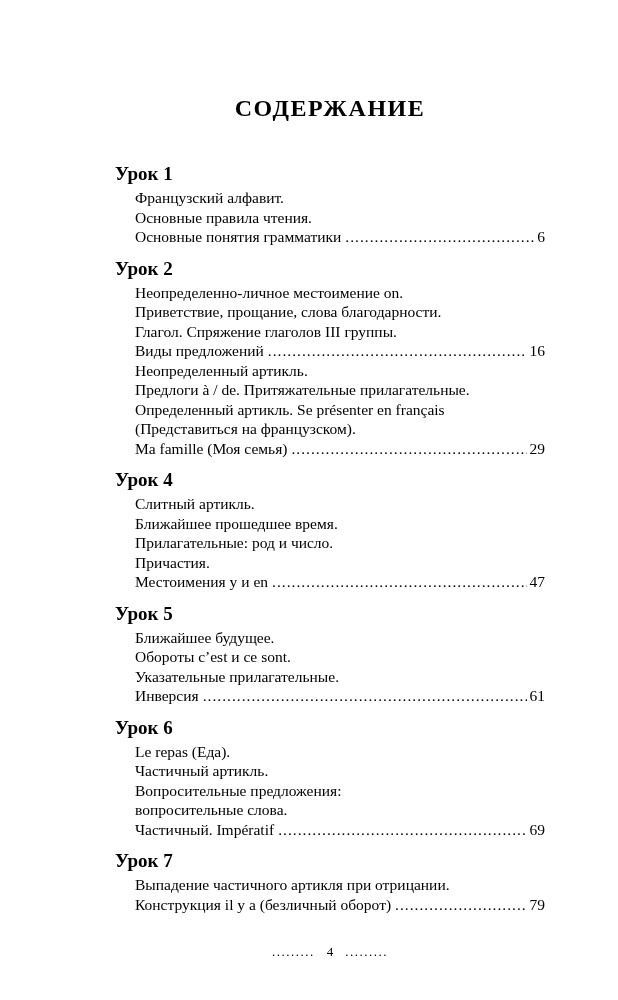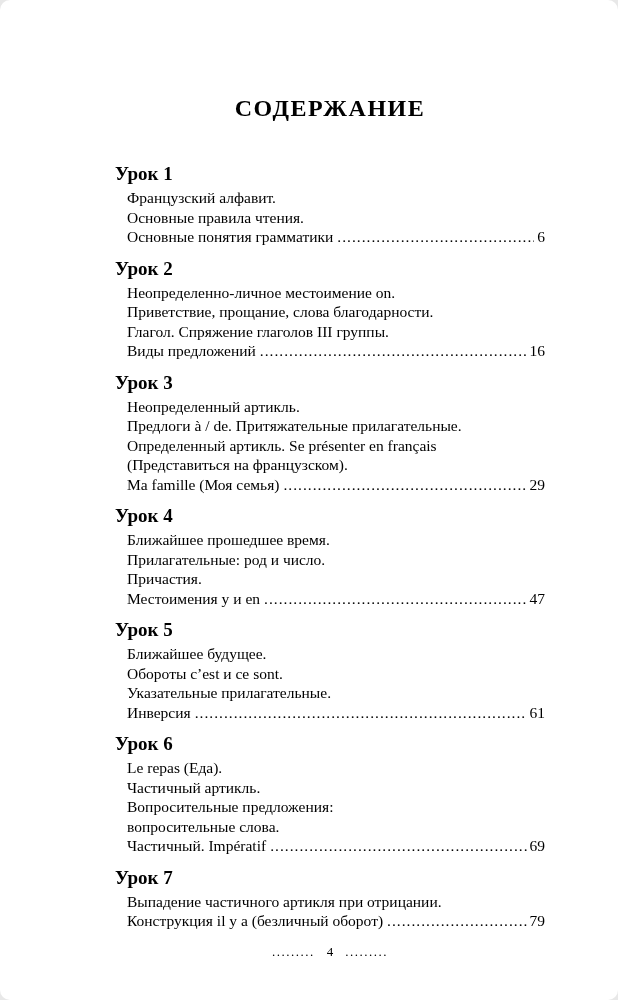--- a/index.html
+++ b/index.html
@@ -9,21 +9,20 @@
   }
   .page {
     position: relative;
     width: 618px;
     height: 1000px;
     margin: 0 auto;
     background: #ffffff;
     color: #000000;
     font-family: "Liberation Serif", "DejaVu Serif", serif;
     overflow: hidden;
-    border-radius: 10px;
   }
   .content {
     position: absolute;
     left: 115px;
     top: 95px;
     width: 430px;
   }
   .doc-title {
     text-align: center;
     font-size: 24px;
@@ -37,21 +36,21 @@
     line-height: 23px;
     margin-top: 10px;
     margin-bottom: 3px;
   }
   .toc-section:first-child .section-heading {
     margin-top: 0;
   }
   .entry {
     display: flex;
     align-items: flex-end;
-    margin-left: 12px;
+    margin-left: 20px;
     font-size: 15.5px;
     line-height: 19.5px;
     white-space: nowrap;
   }
   .entry-text {
     flex-shrink: 0;
   }
   .leader {
     flex: 1 1 auto;
     overflow: hidden;
@@ -109,41 +108,43 @@
           <div class="entry">
             <span class="entry-text">Глагол. Спряжение глаголов III группы.</span>
           </div>
           <div class="entry">
             <span class="entry-text">Виды предложений</span>
             <span class="leader">........................................................................................................................</span>
             <span class="pagenum">16</span>
           </div>
         </div>
         <div class="toc-section">
-          <div class="section-heading">Урок 3</div>
           <div class="entry">
             <span class="entry-text">Неопределенный артикль.</span>
           </div>
           <div class="entry">
             <span class="entry-text">Предлоги à / de. Притяжательные прилагательные.</span>
           </div>
           <div class="entry">
             <span class="entry-text">Определенный артикль. Se présenter en français</span>
           </div>
           <div class="entry">
             <span class="entry-text">(Представиться на французском).</span>
           </div>
           <div class="entry">
             <span class="entry-text">Ma famille (Моя семья)</span>
             <span class="leader">........................................................................................................................</span>
             <span class="pagenum">29</span>
           </div>
         </div>
         <div class="toc-section">
           <div class="section-heading">Урок 4</div>
+          <div class="entry">
+            <span class="entry-text">Слитный артикль.</span>
+          </div>
           <div class="entry">
             <span class="entry-text">Ближайшее прошедшее время.</span>
           </div>
           <div class="entry">
             <span class="entry-text">Прилагательные: род и число.</span>
           </div>
           <div class="entry">
             <span class="entry-text">Причастия.</span>
           </div>
           <div class="entry">

